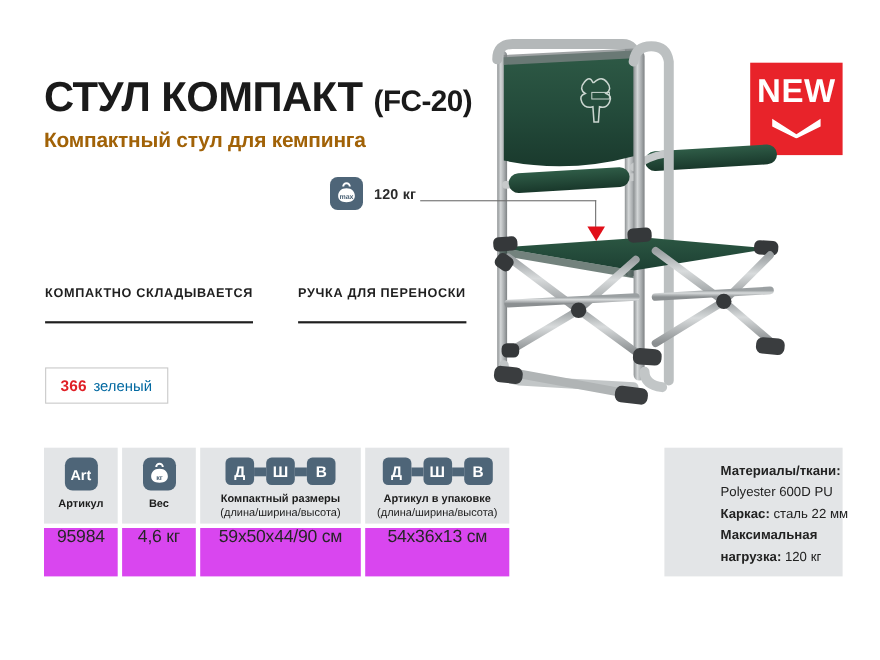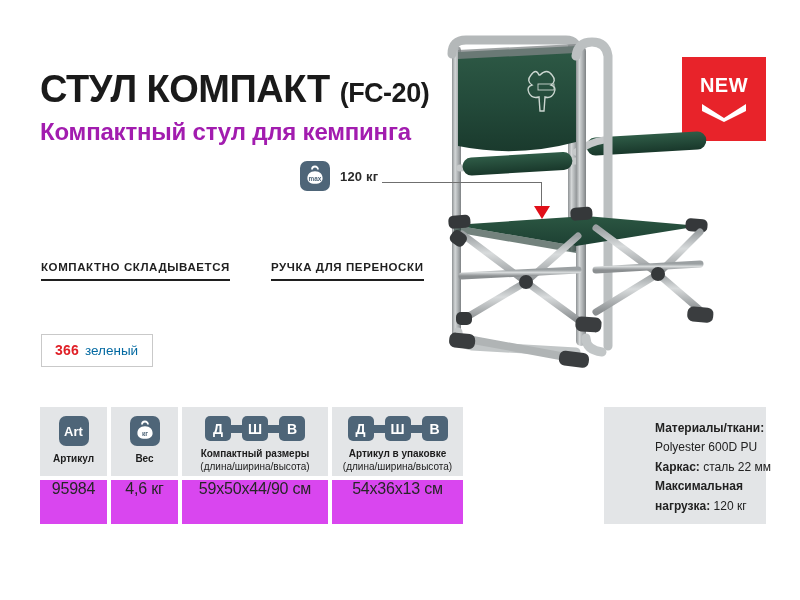--- a/index.html
+++ b/index.html
@@ -14,31 +14,31 @@
   .title-block{position:absolute;left:40px;top:68px;}
   .title-line{display:flex;align-items:baseline;white-space:nowrap;}
   .title-main{
     font-size:38px;font-weight:bold;color:#1a1a1a;letter-spacing:-0.5px;
     font-family:"Liberation Sans","DejaVu Sans",sans-serif;
   }
   .title-code{
     font-size:27px;font-weight:bold;color:#1a1a1a;margin-left:10px;letter-spacing:-0.5px;
   }
   .subtitle{
-    margin-top:7px;font-size:24px;font-weight:bold;color:#a21caf;letter-spacing:-0.2px;
+    margin-top:7px;font-size:19px;font-weight:bold;color:#a16207;letter-spacing:-0.2px;
   }
 
   
   .new-badge{
     position:absolute;left:682px;top:57px;width:84px;height:84px;
     background:#e8232a;display:flex;flex-direction:column;
     align-items:center;justify-content:center;
   }
   .new-badge .txt{
-    color:#ffffff;font-size:20px;font-weight:bold;letter-spacing:0.5px;line-height:1;
+    color:#ffffff;font-size:30px;font-weight:bold;letter-spacing:0.5px;line-height:1;
     margin-top:2px;
   }
   .new-badge .chev{margin-top:7px;}
 
   
   .callout{position:absolute;left:300px;top:161px;display:flex;align-items:center;}
   .ico-sq{
     width:30px;height:30px;border-radius:7px;background:#4e6578;
     display:flex;align-items:center;justify-content:center;flex:none;
   }
@@ -48,21 +48,21 @@
   .lead-h{position:absolute;left:382px;top:182px;width:160px;height:1px;background:#6f6f6f;}
   .lead-v{position:absolute;left:541px;top:182px;width:1px;height:27px;background:#6f6f6f;}
   .lead-arrow{
     position:absolute;left:534px;top:206px;width:0;height:0;
     border-left:8px solid transparent;border-right:8px solid transparent;
     border-top:13px solid #e10f19;
   }
 
   
   .feature{position:absolute;font-size:11.5px;font-weight:bold;color:#1f1f1f;
-    letter-spacing:0.6px;padding-bottom:6px;border-bottom:2px solid #1f1f1f;}
+    letter-spacing:0.6px;padding-bottom:19px;border-bottom:2px solid #1f1f1f;}
   .feature.f1{left:41px;top:261px;}
   .feature.f2{left:271px;top:261px;}
 
   
   .swatch{
     position:absolute;left:41px;top:334px;
     border:1px solid #c9c9c9;background:#ffffff;
     padding:7px 14px 8px 13px;display:flex;align-items:baseline;
   }
   .swatch .code{font-size:14px;font-weight:bold;color:#e01f26;letter-spacing:0.2px;}

